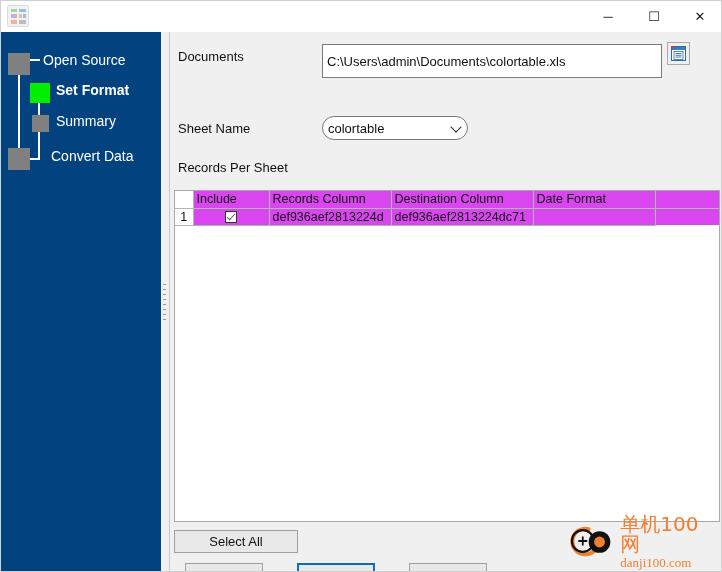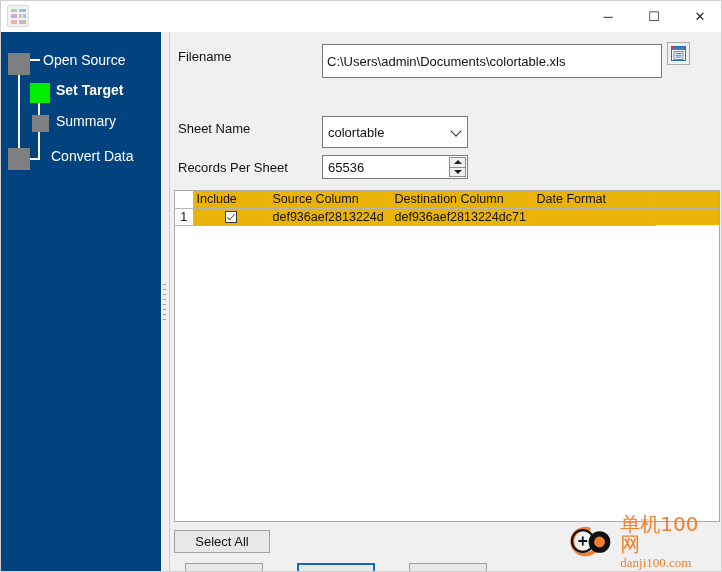--- a/index.html
+++ b/index.html
@@ -196,21 +196,21 @@
   }
   table.grid th, table.grid td {
     border-right: 1px solid #b4b4b4;
     border-bottom: 1px solid #b4b4b4;
     height: 17px;
     padding: 0 3px;
     text-align: left;
     font-weight: normal;
     overflow: hidden;
     white-space: nowrap;
-    background: #eab308;
+    background: #d946ef;
   }
   table.grid th { border-top: none; }
   table.grid .rowhdr, table.grid .corner {
     background: #ffffff;
     text-align: center;
     color: #111;
   }
   table.grid td.ctr { text-align: center; }
   .cell-chk {
     display: inline-block;
@@ -297,21 +297,21 @@
     <div class="tree-line" style="left:17px; top:27px; width:22px; height:2px;"></div>
     <div class="tree-line" style="left:17px; top:126px; width:22px; height:2px;"></div>
 
     <div style="position:absolute; left:0; top:14px; width:160px; height:28px;">
       <span class="step-box" style="left:7px; top:7px; width:22px; height:22px; background:#808080;"></span>
       <span class="step" style="left:42px; top:6px;">Open Source</span>
     </div>
 
     <div style="position:absolute; left:0; top:45px; width:160px; height:28px;">
       <span class="step-box" style="left:29px; top:6px; width:20px; height:20px; background:#00ee00;"></span>
-      <span class="step" style="left:55px; top:5px; font-weight:bold;">Set Target</span>
+      <span class="step" style="left:55px; top:5px; font-weight:bold;">Set Format</span>
     </div>
 
     <div style="position:absolute; left:0; top:78px; width:128px; height:28px;padding-left:32px;">
       <span class="step-box" style="left:31px; top:5px; width:17px; height:17px; background:#808080;"></span>
       <span class="step" style="left:55px; top:3px;">Summary</span>
     </div>
 
     <div style="position:absolute; left:0; top:112px; width:160px; height:28px;">
       <span class="step-box" style="left:7px; top:4px; width:22px; height:22px; background:#808080;"></span>
       <span class="step" style="left:42px; top:4px;margin-left:8px;">Convert Data</span>
@@ -326,92 +326,81 @@
         <i></i>
         <i></i>
         <i></i>
         <i></i>
         <i></i>
     </div>
   </div>
 
   <div id="content">
 
-    <span class="lbl" style="left:8px; top:17px;">Filename</span>
+    <span class="lbl" style="left:8px; top:17px;">Documents</span>
     <div class="tbox" style="left:152px; top:12px; width:340px; height:23px;" title="C:\Users\admin\Documents\colortable.xls">
       <span>C:\Users\admin\Documents\colortable.xls</span>
     </div>
     <div id="browse-btn">
       <svg width="15" height="15" viewBox="0 0 15 15">
         <rect x="0.5" y="0.5" width="14" height="14" fill="#ffffff" stroke="#2b6cb0"></rect>
         <rect x="1" y="1" width="13" height="3" fill="#3a7ebf"></rect>
         <rect x="3" y="5.5" width="9" height="8" fill="#ffffff" stroke="#2b6cb0" stroke-width="0.8"></rect>
         <rect x="4.5" y="7" width="6" height="0.9" fill="#2b6cb0"></rect>
         <rect x="4.5" y="8.8" width="6" height="0.9" fill="#2b6cb0"></rect>
         <rect x="4.5" y="10.6" width="6" height="0.9" fill="#2b6cb0"></rect>
         <rect x="0" y="0" width="2.5" height="2.5" fill="#e03030"></rect>
       </svg>
     </div>
 
 
     <span class="lbl" style="left:8px; top:89px;">Sheet Name</span>
-    <div class="combo" style="left:152px; top:84px; width:146px; height:32px;">
+    <div class="combo" style="left:152px; top:84px; width:146px; height:24px;border-radius:12px;">
       <span>colortable</span>
       <span class="arrow"></span>
     </div>
 
     <span class="lbl" style="left:8px; top:128px;">Records Per Sheet</span>
-    <div class="spin" style="left:152px; top:123px; width:146px; height:24px;">
-      <span>65536</span>
-      <span class="sbtns">
-        <span class="sbtn">
-          <span class="tri-up"></span>
-        </span>
-        <span class="sbtn">
-          <span class="tri-dn"></span>
-        </span>
-      </span>
-    </div>
 
     <div id="grid-wrap">
       <table class="grid">
         <colgroup>
           <col style="width:18px">
           <col style="width:76px">
           <col style="width:122px">
           <col style="width:142px">
           <col style="width:122px">
           <col>
         </colgroup>
         <thead>
           <tr>
             <th class="corner"></th>
             <th>Include</th>
-            <th>Source Column</th>
+            <th>Records Column</th>
             <th>Destination Column</th>
             <th>Date Format</th>
             <th style="border-right:none;"></th>
           </tr>
         </thead>
         <tbody>
           <tr>
             <td class="rowhdr">1</td>
             <td class="ctr">
               <span class="cell-chk checked"></span>
             </td>
             <td>def936aef2813224d</td>
             <td>def936aef2813224dc71</td>
             <td></td>
             <td style="border-right:none;border-bottom:none;"></td>
           </tr>
         </tbody>
       </table>
     </div>
 
-    <div class="btn" style="left:4px; top:498px; width:96px; height:23px;text-align:right;">
+    <div class="btn" style="left:4px; top:498px; width:124px; height:23px;text-align:right;">
       <span>Select All</span>
     </div>
 
     <div class="btn" style="left:15px; top:531px; width:78px; height:25px;">
       <span>Back</span>
     </div>
     <div class="btn default" style="left:127px; top:531px; width:78px; height:25px;">
       <span>Next</span>
     </div>
     <div class="btn" style="left:239px; top:531px; width:78px; height:25px;">

